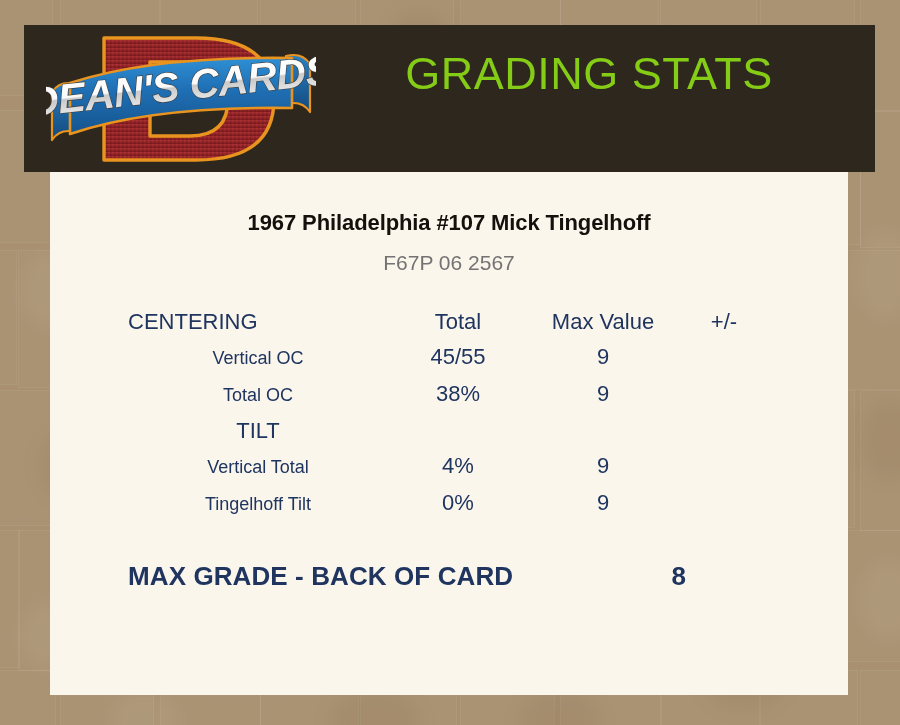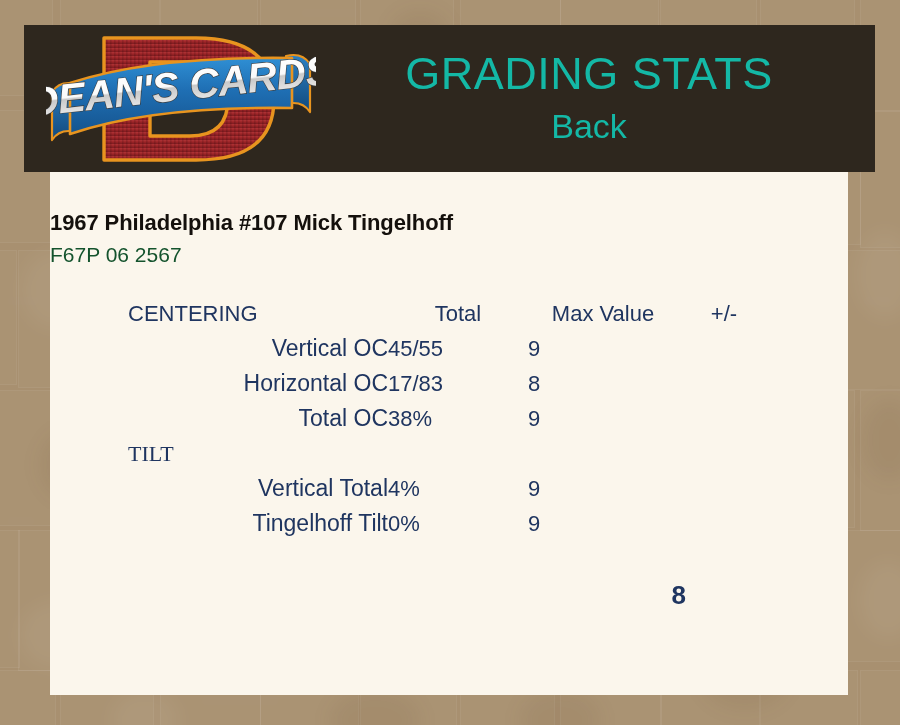--- a/index.html
+++ b/index.html
@@ -64,21 +64,21 @@
   }
   #logo svg { display:block; width:100%; height:100%; }
 
   
   #header-title-block {
     position: absolute;
     left: 300px;
     top: 22px;
     width: 530px;
     text-align: center;
-    color: #14b8a6;
+    color: #84cc16;
   }
   #header-main-title {
     font-size: 45px;
     font-weight: 400;
     letter-spacing: 0.5px;
     line-height: 54px;
     white-space: nowrap;
   }
   #header-sub-title {
     font-size: 34px;
@@ -94,35 +94,35 @@
     top: 172px;
     width: 798px;
     height: 523px;
     background: #fbf6ec;
     z-index: 4;
   }
 
   
   #card-heading {
     margin-top: 37px;
-    text-align: left;
+    text-align: center;
     color: #14100c;
   }
   #card-title {
     font-size: 22px;
     font-weight: bold;
     line-height: 28px;
     letter-spacing: -0.1px;
   }
   #card-serial {
     font-size: 21px;
     font-weight: 400;
     line-height: 28px;
-    margin-top: 4px;
-    color: #14532d;
+    margin-top: 12px;
+    color: #737373;
   }
 
   
   #stats-table {
     margin: 27px auto 0 auto;
     width: 642px;
     border-collapse: collapse;
     color: #1f3560;
   }
   #stats-table th, #stats-table td {
@@ -142,30 +142,30 @@
     text-align: center;
   }
   th.col-head-label {
     font-size: 22px;
     font-weight: bold;
     text-align: left;
   }
   td.section-name {
     font-size: 22px;
     font-weight: bold;
-    text-align: left;
-    font-family: Liberation Serif, serif;
+    text-align: center;
   }
   td.row-label {
-    font-size: 23px;
-    text-align: right;
+    font-size: 18px;
+    text-align: center;
     padding-right: 22px;
   }
   td.row-value, td.row-grade, td.row-pm {
     font-size: 22px;
+    text-align: center;
   }
 
   
   #final-grade-row {
     margin: 39px auto 0 auto;
     width: 642px;
     display: flex;
     align-items: baseline;
     color: #1f3560;
   }
@@ -314,21 +314,20 @@
 
         <path d="M24 55 Q106 28 246 30 L246 80 Q106 78 24 106 Z" fill="url(#bangrad)" stroke="#e8941f" stroke-width="2.6" stroke-linejoin="round"></path>
       </g>
 
       <text x="136" y="72" text-anchor="middle" transform="rotate(-6.2 136 72)" font-family="Liberation Sans, sans-serif" font-size="41" font-weight="bold" font-style="italic" letter-spacing="-0.5" fill="url(#txtgrad)" stroke="#3a3a3a" stroke-width="1.2" paint-order="stroke">DEAN'S CARDS</text>
     </svg>
   </div>
 
   <div id="header-title-block">
     <div id="header-main-title">GRADING STATS</div>
-    <div id="header-sub-title">Back</div>
   </div>
 </div>
 
 <div id="content-panel">
 
   <div id="card-heading">
     <div id="card-title">1967 Philadelphia #107 Mick Tingelhoff</div>
     <div id="card-serial">F67P 06 2567</div>
   </div>
 
@@ -348,26 +347,20 @@
       </tr>
     </thead>
     <tbody id="stats-body">
         <tr>
           <td class="row-label">Vertical OC</td>
           <td class="row-value">45/55</td>
           <td class="row-grade">9</td>
           <td class="row-pm"></td>
         </tr>
         <tr>
-          <td class="row-label">Horizontal OC</td>
-          <td class="row-value">17/83</td>
-          <td class="row-grade">8</td>
-          <td class="row-pm"></td>
-        </tr>
-        <tr>
           <td class="row-label">Total OC</td>
           <td class="row-value">38%</td>
           <td class="row-grade">9</td>
           <td class="row-pm"></td>
         </tr>
         <tr>
           <td class="section-name">TILT</td>
           <td></td>
           <td></td>
           <td></td>
@@ -381,15 +374,16 @@
         <tr>
           <td class="row-label">Tingelhoff Tilt</td>
           <td class="row-value">0%</td>
           <td class="row-grade">9</td>
           <td class="row-pm"></td>
         </tr>
       </tbody>
   </table>
 
   <div id="final-grade-row">
+    <div id="final-grade-label">MAX GRADE - BACK OF CARD</div>
     <div id="final-grade-value">8</div>
   </div>
 </div>
 
 </body></html>

